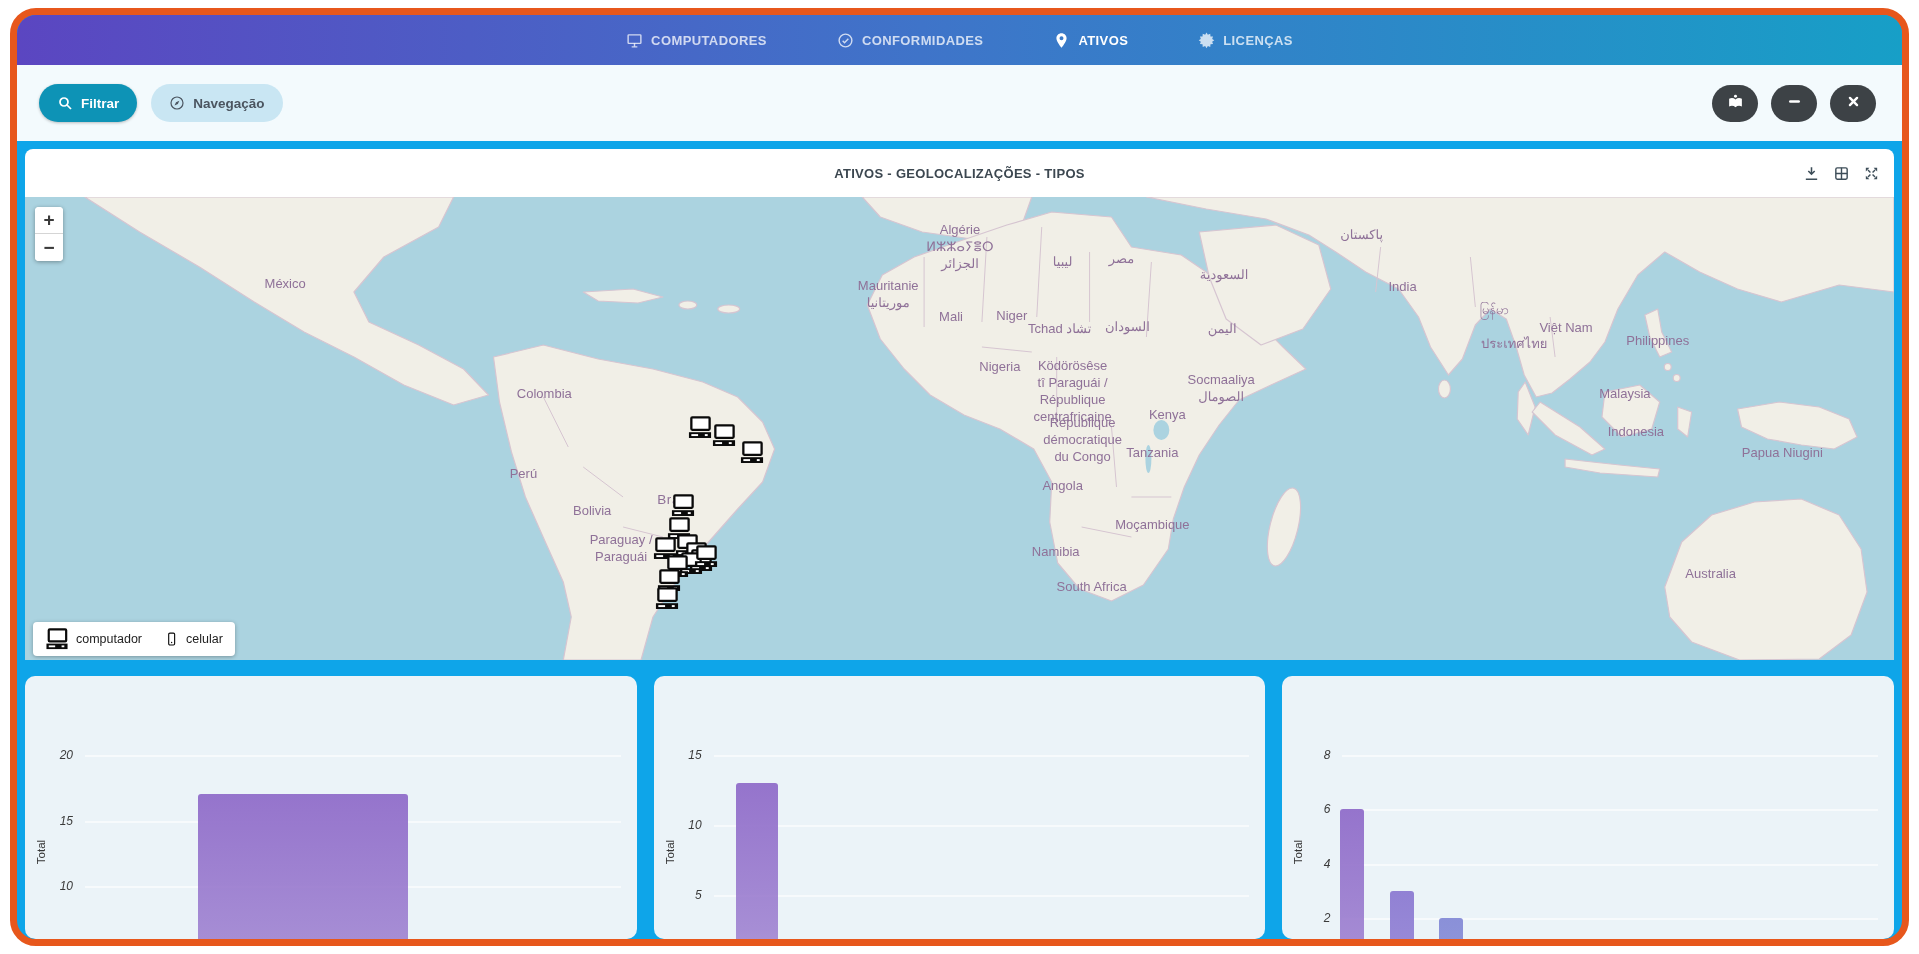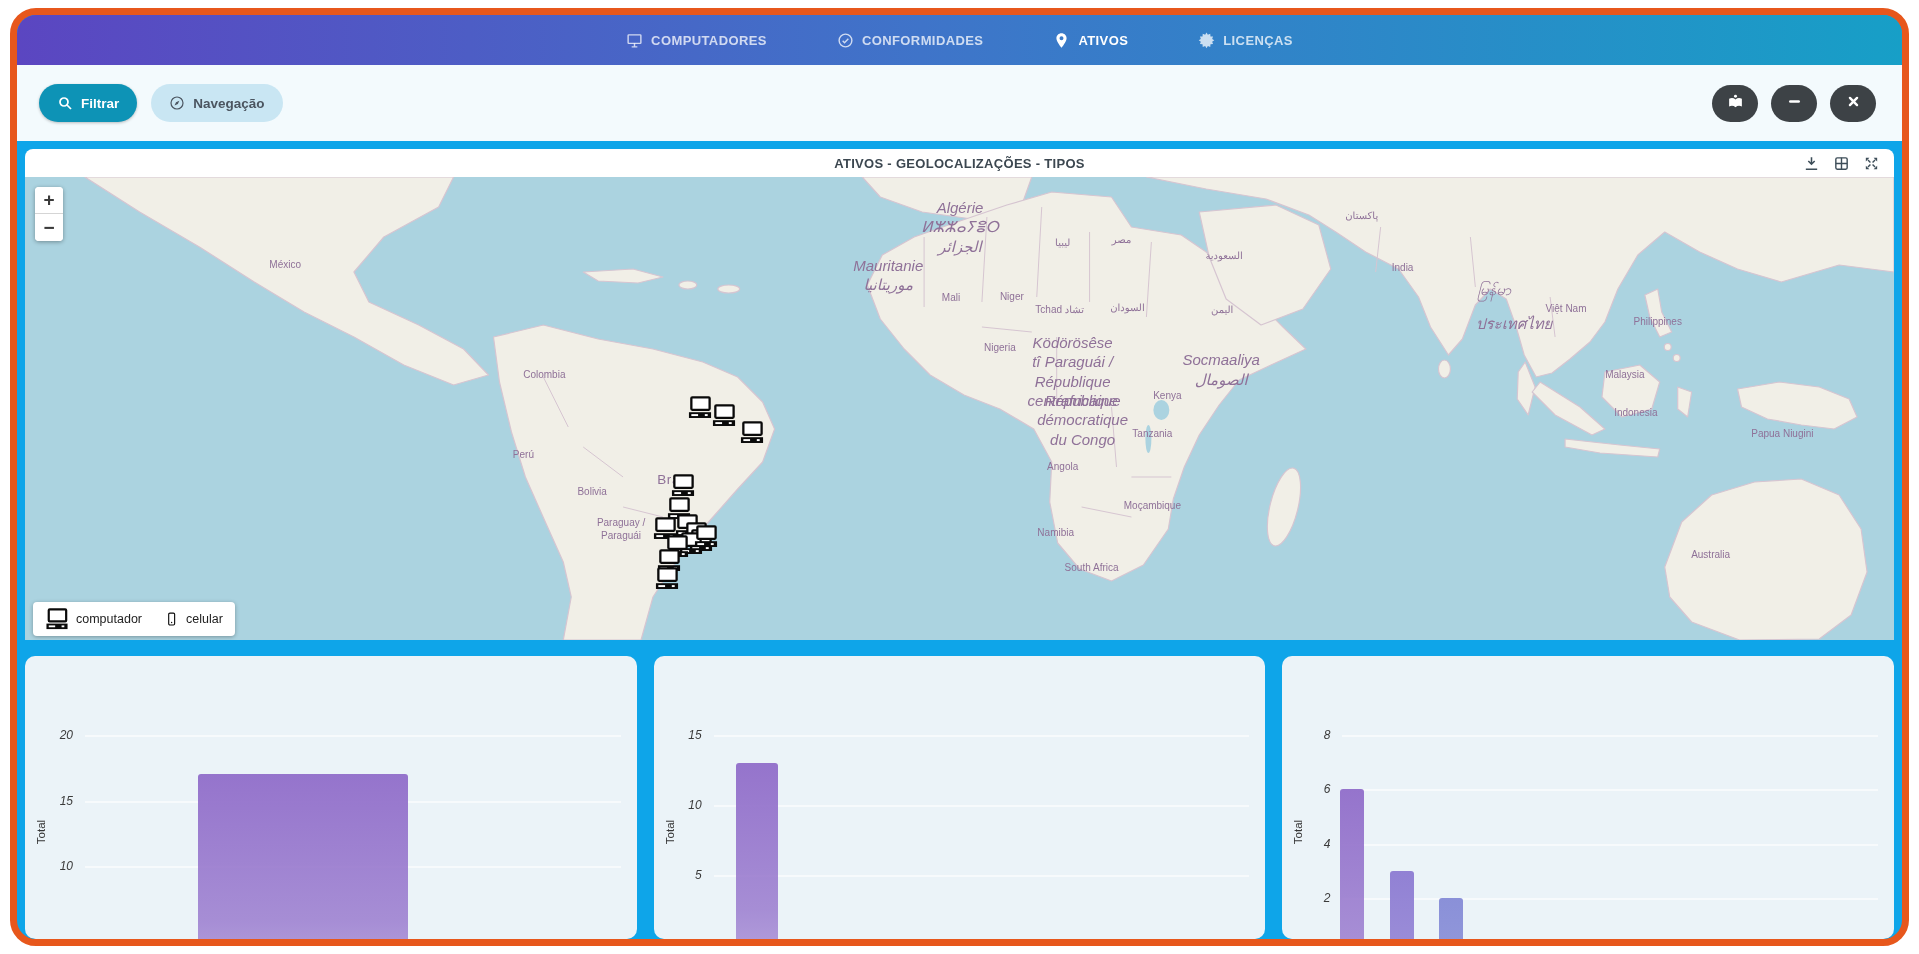--- a/index.html
+++ b/index.html
@@ -31,37 +31,37 @@
   .pill.nav-btn { background:#c9e6f3; color:#4b5560; font-weight:600; }
   .window-buttons { position:absolute; right:26px; top:0; bottom:0; display:flex;
                     align-items:center; gap:13px; }
   .win-btn { width:46px; height:37px; border-radius:18.5px; background:#3d4246; color:#fff;
              display:flex; align-items:center; justify-content:center; border:0; cursor:pointer; }
   .win-btn svg { width:17px; height:17px; }
 
   
   .content { flex:1; padding:8px 8px 0; display:flex; flex-direction:column; gap:16px;
              overflow:hidden; }
-  .panel-header { height:28px; position:relative; display:flex; align-items:center;
+  .panel-header { height:48px; position:relative; display:flex; align-items:center;
                   justify-content:center; }
   .panel-title { font-size:13px; font-weight:700; color:#3c4750; letter-spacing:.3px; }
   .panel-actions { position:absolute; right:14px; top:0; bottom:0; display:flex;
                    align-items:center; gap:13px; color:#3d4d58; }
   .action-icon { width:17px; height:17px; cursor:pointer; }
   .action-icon svg { width:100%; height:100%; }
 
   
   .map-panel { background:#ffffff; border-radius:8px; flex:none; }
   .map { position:relative; height:463px; background:#abd3e0; overflow:hidden; }
   .map svg.world { position:absolute; inset:0; width:100%; height:100%; }
   .map-label { position:absolute; transform:translate(-50%,-50%); color:#8f7198;
-               font-size:10px; white-space:pre-line; text-align:center; line-height:1.3;
+               font-size:13px; white-space:pre-line; text-align:center; line-height:1.3;
                pointer-events:none; }
   .map-label.big { font-size:13.5px; letter-spacing:.6px; }
-  .map-label.sm  { font-size:15px;font-style:italic; }
+  .map-label.sm  { font-size:13px; }
   .marker { position:absolute; width:25px; height:24px; transform:translate(-50%,-65%);
             cursor:pointer; }
   .marker svg { width:100%; height:100%; }
   .map-zoom { position:absolute; left:10px; top:10px; width:28px; background:#fff;
               border-radius:4px; box-shadow:0 1px 4px rgba(0,0,0,.35); overflow:hidden; }
   .map-zoom .zbtn { width:28px; height:27px; display:flex; align-items:center;
                     justify-content:center; font-size:19px; font-weight:700; color:#3a3a3a;
                     cursor:pointer; background:#fff; border:0; }
   .map-zoom .zbtn:first-child { border-bottom:1px solid #d5d5d5; }
   .map-legend { position:absolute; left:8px; bottom:4px; background:#fff; border-radius:4px;

